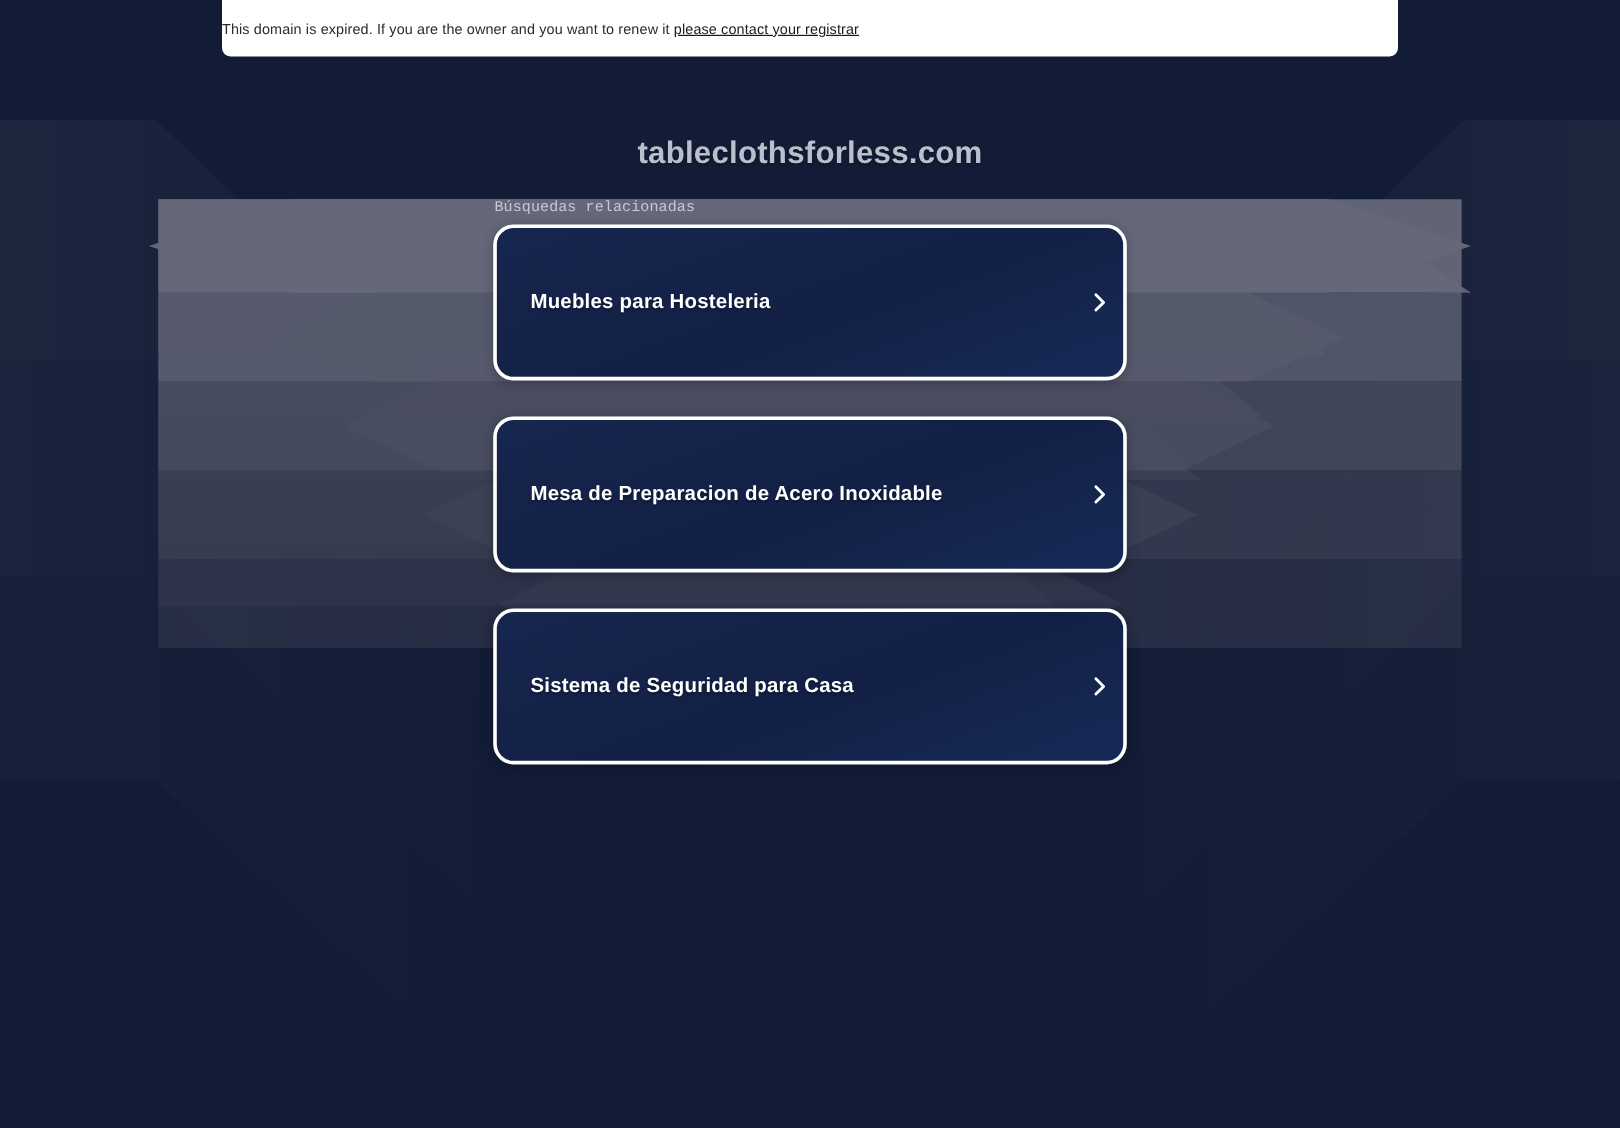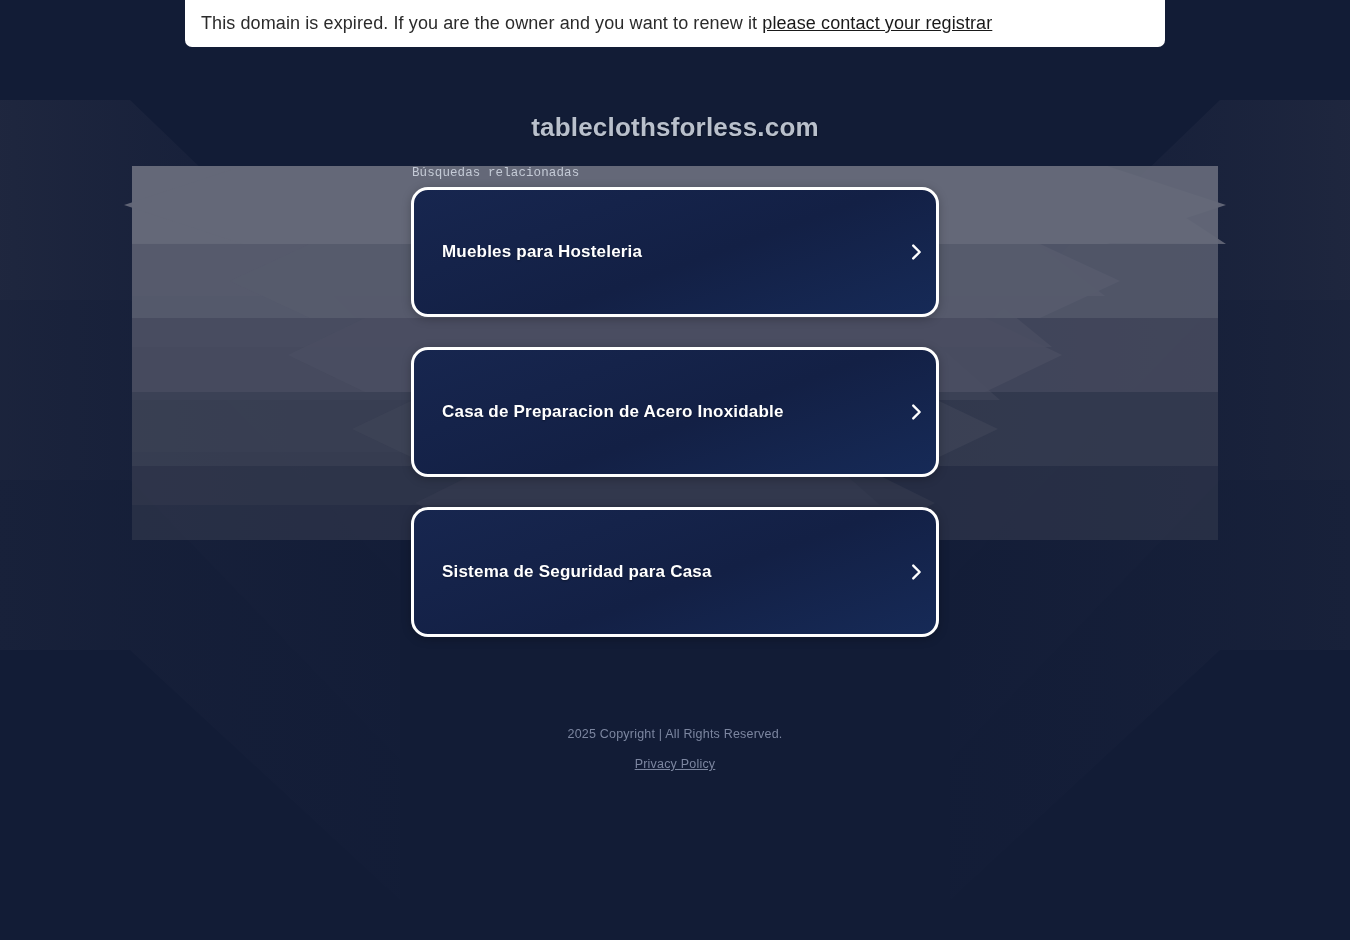--- a/index.html
+++ b/index.html
@@ -35,23 +35,22 @@
     width: 980px;
     height: 47px;
     background: #ffffff;
     border-radius: 0 0 7px 7px;
     display: flex;
     align-items: center;
     z-index: 20;
   }
 
   #expired-banner .banner-text {
-    font-size: 18px;
+    font-size: 12px;
     color: #2b2b2b;
-    padding-left: 16px;
     letter-spacing: 0.1px;
     white-space: nowrap;
   }
 
   #expired-banner .banner-link {
     color: #1a1a1a;
     text-decoration: underline;
     cursor: pointer;
   }
 
@@ -221,36 +220,32 @@
     <div class="search-card">
       <span class="card-label">Muebles para Hosteleria</span>
       <span class="card-arrow">
         <svg width="22" height="22" viewBox="0 0 24 24" fill="none" stroke="#ffffff" stroke-width="2.6" stroke-linecap="round" stroke-linejoin="round">
           <polyline points="9 5 16 12 9 19"></polyline>
         </svg>
       </span>
     </div>
 
     <div class="search-card">
-      <span class="card-label">Casa de Preparacion de Acero Inoxidable</span>
+      <span class="card-label">Mesa de Preparacion de Acero Inoxidable</span>
       <span class="card-arrow">
         <svg width="22" height="22" viewBox="0 0 24 24" fill="none" stroke="#ffffff" stroke-width="2.6" stroke-linecap="round" stroke-linejoin="round">
           <polyline points="9 5 16 12 9 19"></polyline>
         </svg>
       </span>
     </div>
 
     <div class="search-card">
       <span class="card-label">Sistema de Seguridad para Casa</span>
       <span class="card-arrow">
         <svg width="22" height="22" viewBox="0 0 24 24" fill="none" stroke="#ffffff" stroke-width="2.6" stroke-linecap="round" stroke-linejoin="round">
           <polyline points="9 5 16 12 9 19"></polyline>
         </svg>
       </span>
     </div>
   </div>
 
-  <div id="footer">
-    <div id="copyright">2025 Copyright | All Rights Reserved.</div>
-    <a id="privacy-policy">Privacy Policy</a>
-  </div>
 
 </div>
 
 </body></html>

